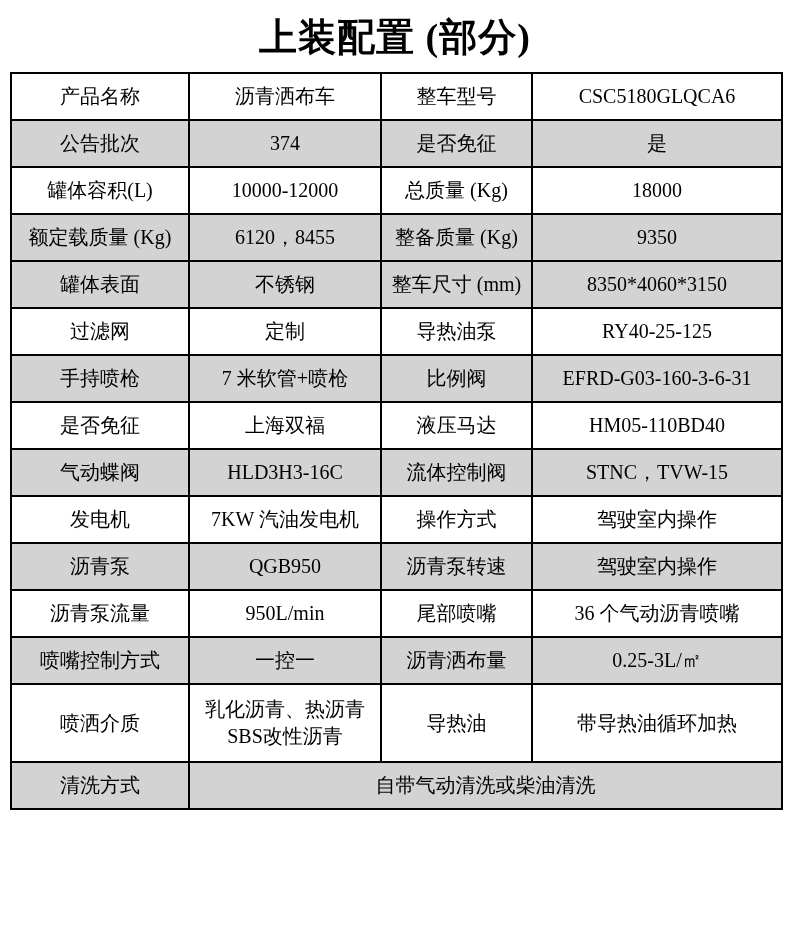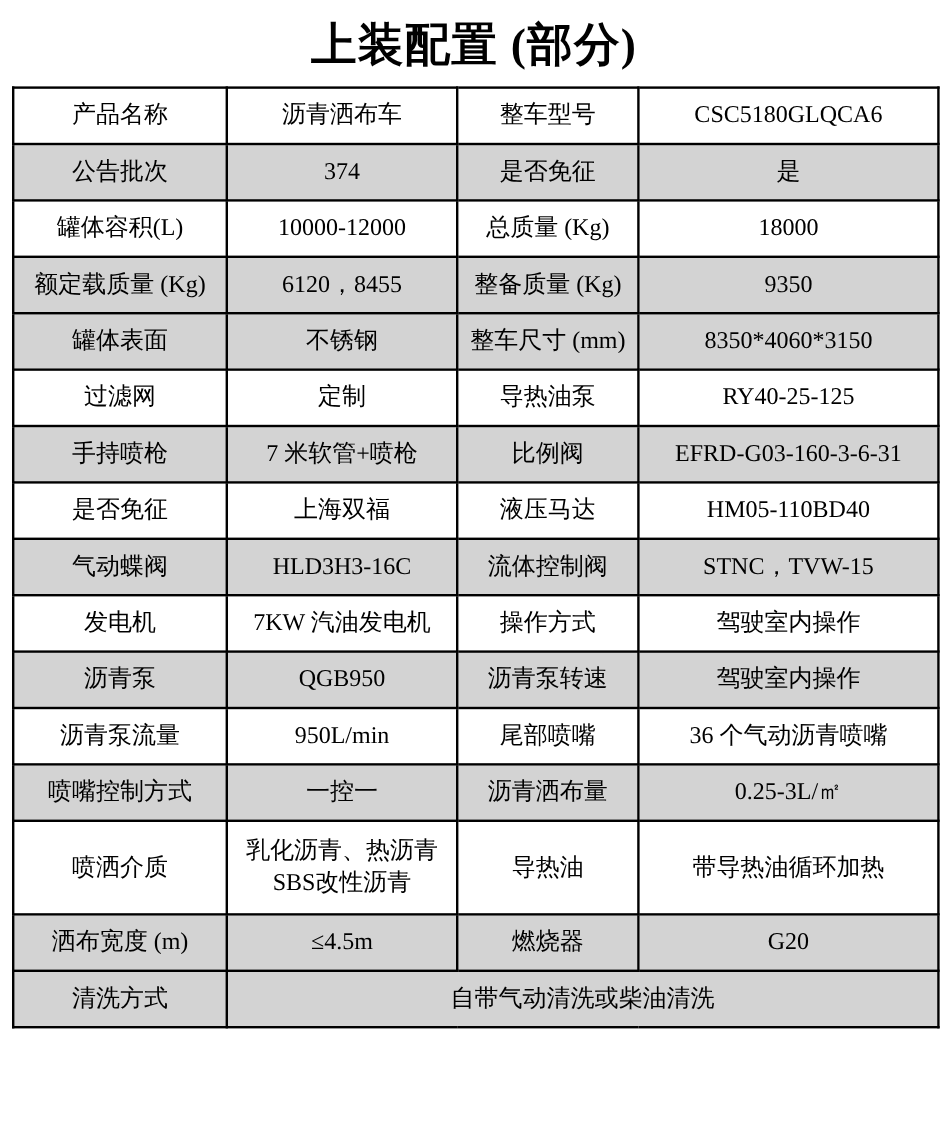--- a/index.html
+++ b/index.html
@@ -138,23 +138,17 @@
         <td>0.25-3L/㎡</td>
       </tr>
       <tr class="tall">
         <td>喷洒介质</td>
         <td>乳化沥青、热沥青
 SBS改性沥青</td>
         <td>导热油</td>
         <td>带导热油循环加热</td>
       </tr>
       <tr class="shaded">
-        <td>洒布宽度 (m)</td>
-        <td>≤4.5m</td>
-        <td>燃烧器</td>
-        <td>G20</td>
-      </tr>
-      <tr class="shaded">
         <td>清洗方式</td>
         <td colspan="3">自带气动清洗或柴油清洗</td>
       </tr>
     </tbody>
 </table>
 
 </body></html>

